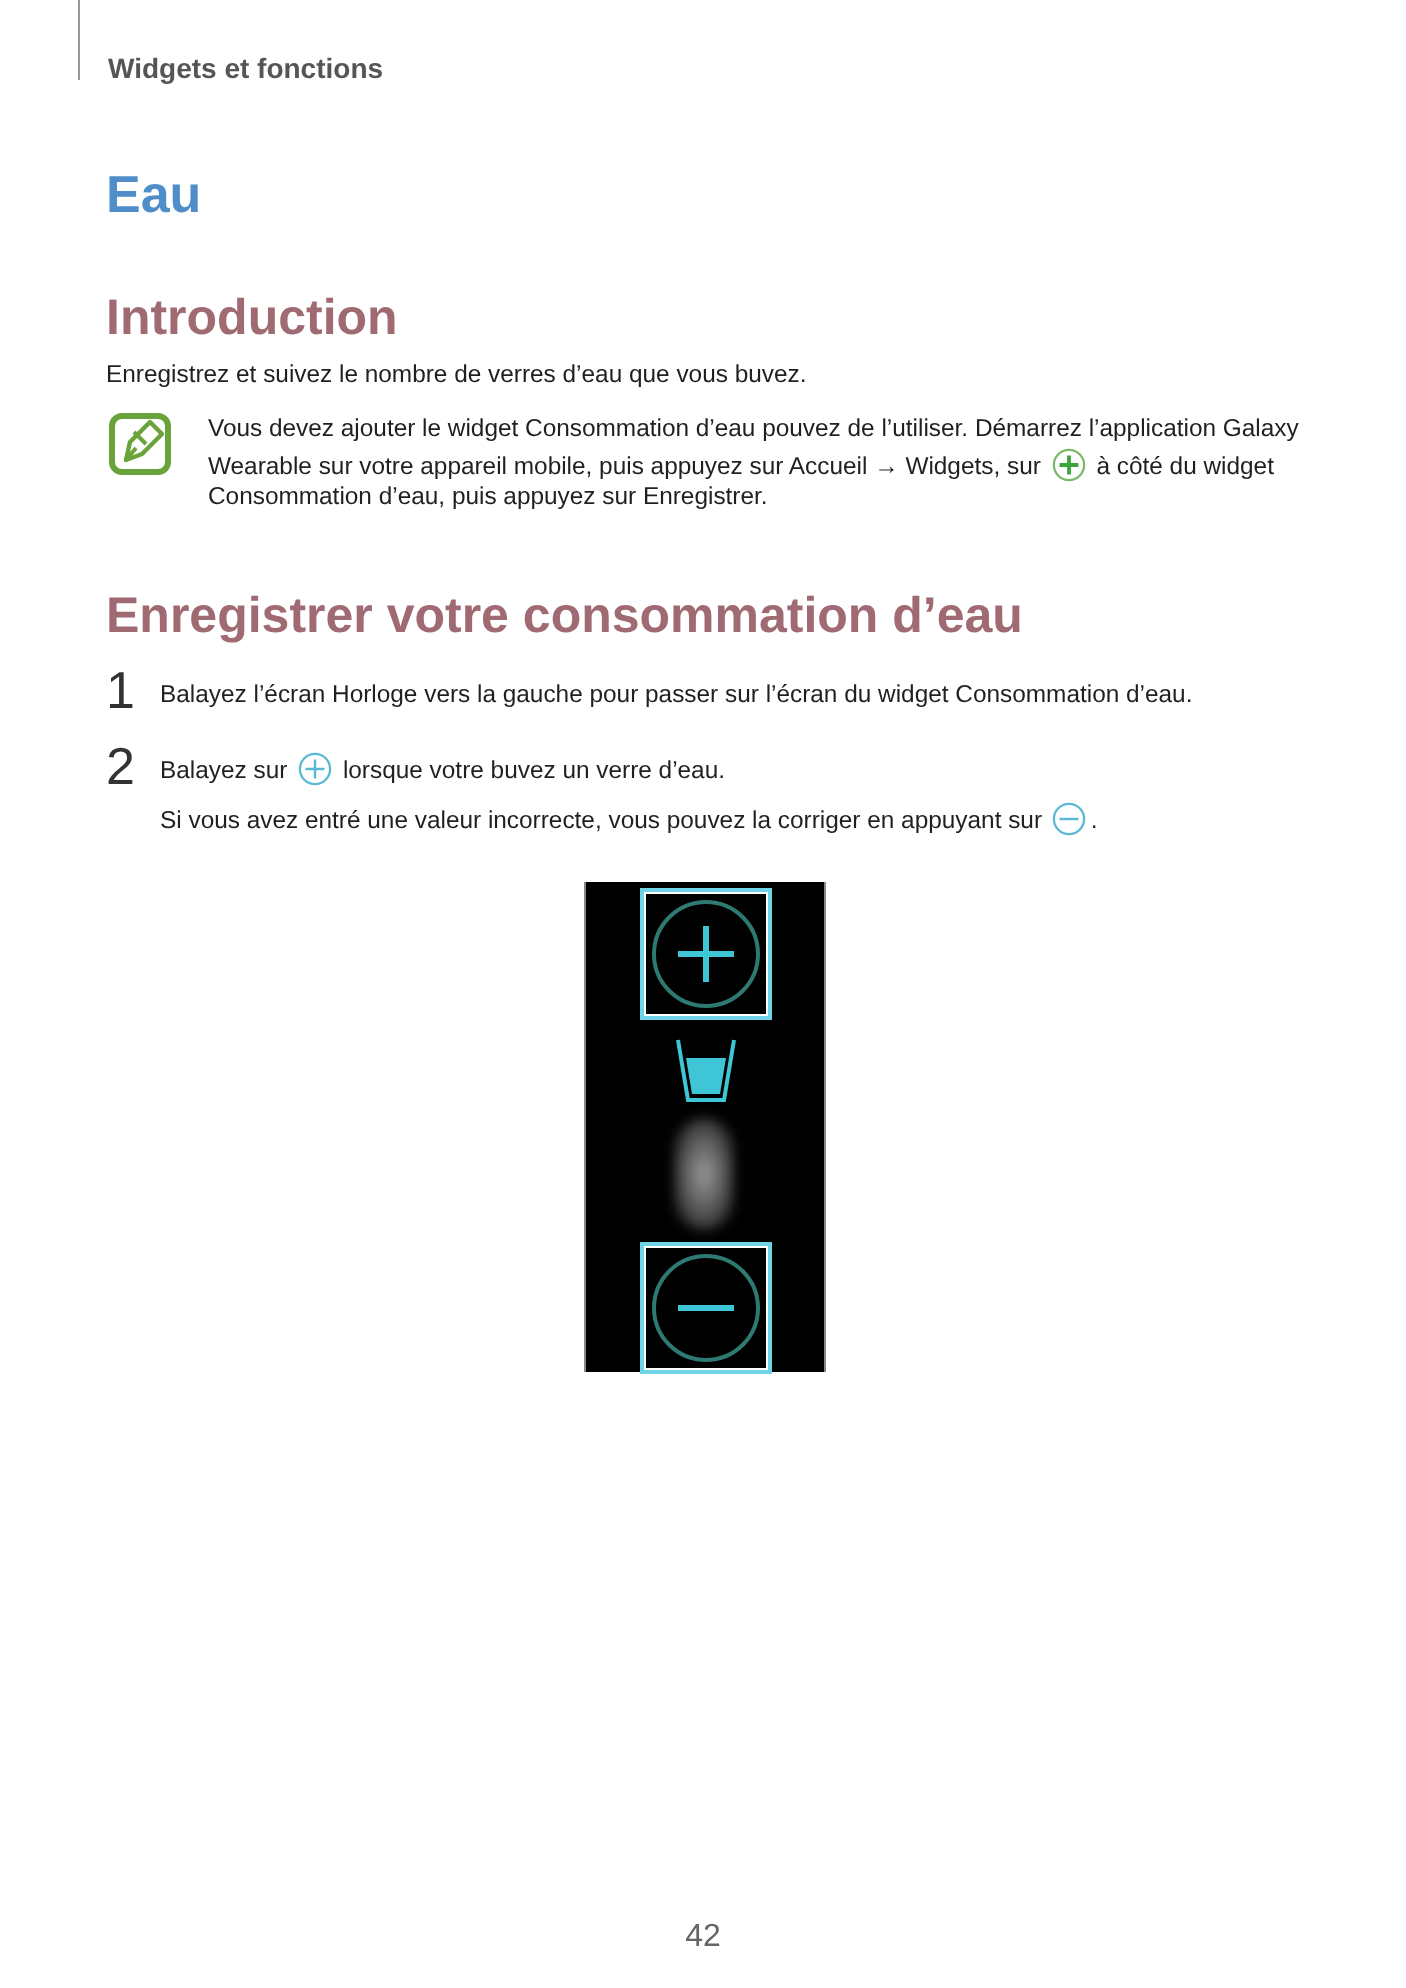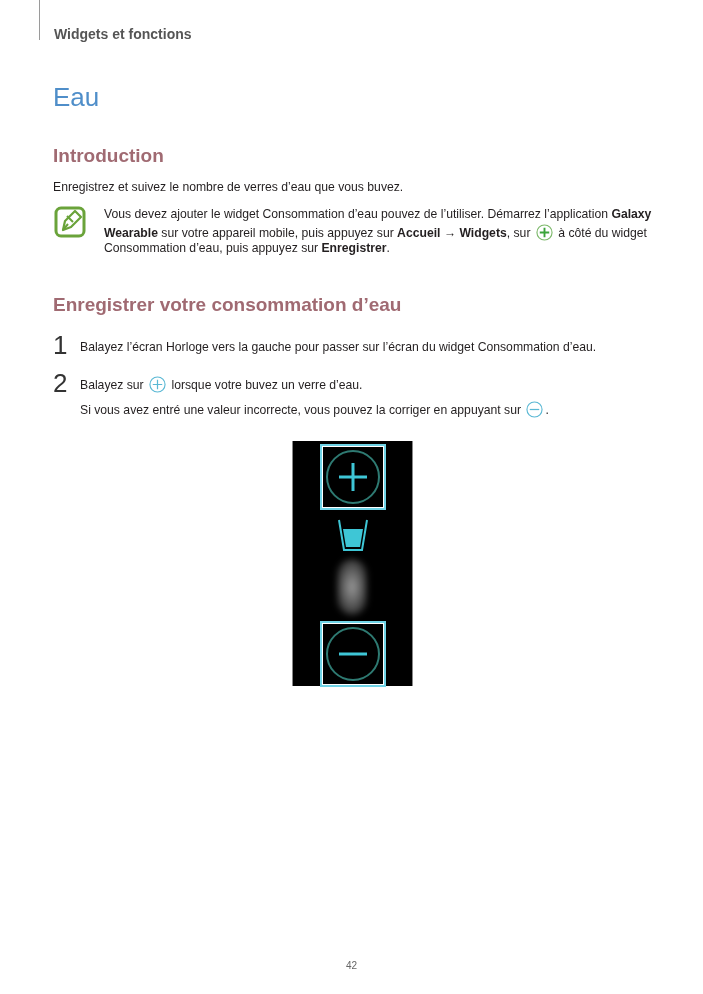--- a/index.html
+++ b/index.html
@@ -1,29 +1,29 @@
 <!DOCTYPE html>
 <html><head>
 <meta charset="utf-8">
 <style>
   html, body { margin:0; padding:0; background:#fff; }
   body { width:703px; height:994px; position:relative; overflow:hidden;
          font-family:"Liberation Sans", sans-serif; color:#231f20; }
   .header-rule { position:absolute; left:39px; top:0; width:1px; height:40px; background:#9a9a9a; }
   .running-head { position:absolute; left:54px; top:26px; font-size:14px; color:#555;font-weight:bold; }
-  .h1 { position:absolute; left:53px; top:82px; font-size:26px; font-weight:normal; color:#4f8ec9; }
-  .h2 { position:absolute; left:53px; font-size:19px; font-weight:bold; color:#a06a72; }
+  .h1 { position:absolute; left:53px; top:82px; font-size:26px; font-weight:bold; color:#4f8ec9; }
+  .h2 { position:absolute; left:53px; font-size:25px; font-weight:bold; color:#a06a72; }
   .p { position:absolute; font-size:12.2px; line-height:19px; color:#231f20; white-space:nowrap; }
-  .p b { font-weight:bold;margin-top:12px; }
+  .p b { font-weight:normal;margin-top:12px; }
   .note-icon { position:absolute; left:54px; top:206px; width:32px; height:32px; }
   .step-num { position:absolute; left:53px; font-size:26px; color:#333; font-weight:normal; }
   .inline-icon { display:inline-block; vertical-align:-4px; width:17px; height:17px; margin:0 2px; }
   .watch { position:absolute; left:292px; top:441px; width:119px; height:245px; background:#000; border-left:1px solid #888; border-right:1px solid #888; }
   .watch-btn { position:absolute; left:27px; width:62px; height:62px; border:2px solid #6fd3e6; box-shadow:0 0 0 1px #fff inset; cursor:pointer; }
-  .page-num { position:absolute; left:0; width:703px; top:960px; text-align:center; font-size:10px; color:#666; }
+  .page-num { position:absolute; left:0; width:703px; top:960px; text-align:center; font-size:16px; color:#666; }
 </style>
 </head>
 <body>
 
 <div class="header-rule"></div>
 <div class="running-head">Widgets et fonctions</div>
 
 <div class="h1">Eau</div>
 
 <div class="h2" style="top:145px;">Introduction</div>

